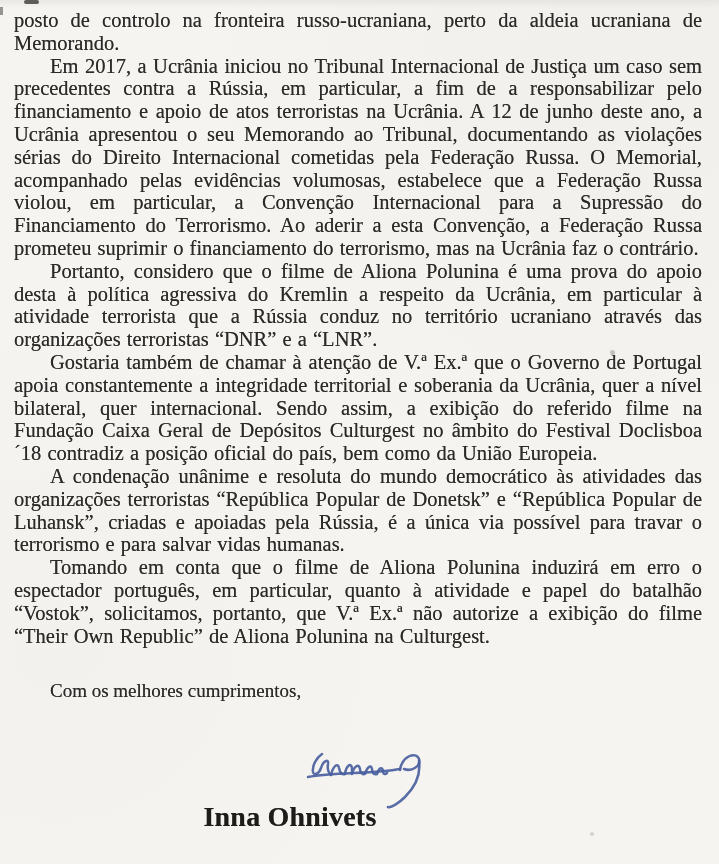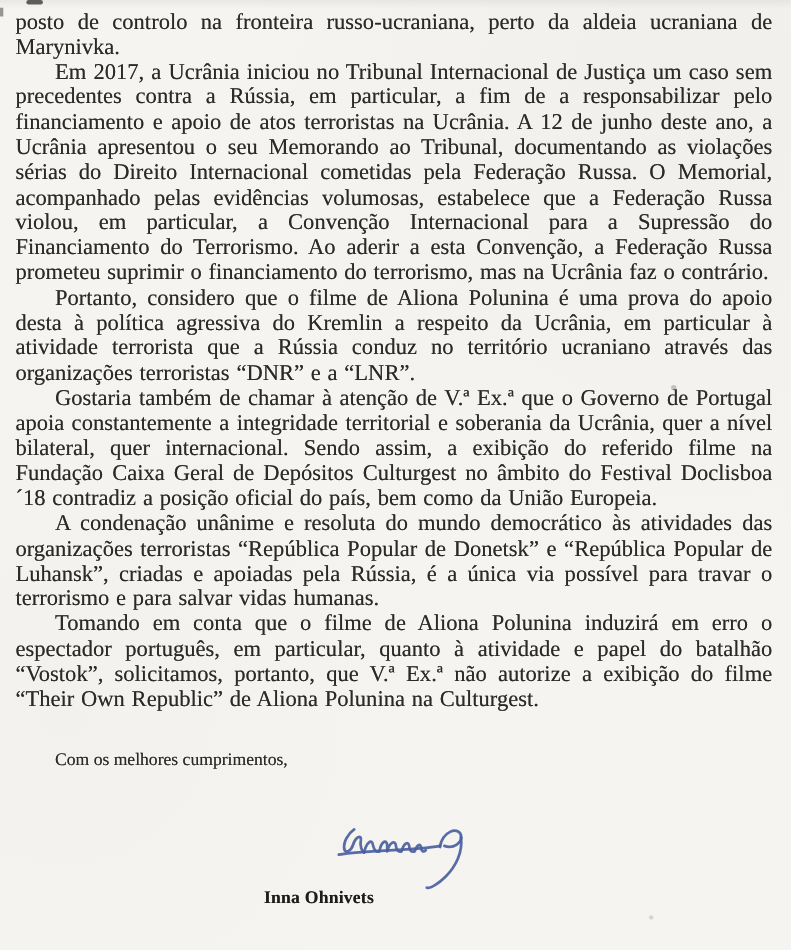--- a/index.html
+++ b/index.html
@@ -34,21 +34,21 @@
     font-size: 20.5px;
     line-height: 22.8px;
     text-align: justify;
     text-indent: 36px;
     word-spacing: 0.05em;
     text-shadow: 0 0 0.5px rgba(43,42,40,0.65);
   }
   .para.no-indent { text-indent: 0; }
   .closing {
     margin: 33px 0 0 0;
-    font-size: 16px;
+    font-size: 19px;
     line-height: 22.8px;
     text-indent: 36px;
     text-shadow: 0 0 0.5px rgba(43,42,40,0.65);
   }
   .signature-svg {
     position: absolute;
     left: 304px;
     top: 748px;
     width: 130px;
     height: 62px;
@@ -61,21 +61,21 @@
     stroke-linejoin: round;
     opacity: 0.92;
   }
   .signer-name, .signer-title {
     position: absolute;
     left: 0;
     width: 580px;
     text-align: center;
     font-weight: bold;
     color: var(--footer-ink);
-    font-size: 16px;
+    font-size: 28px;
     line-height: 22px;
     letter-spacing: 0.2px;
     text-shadow: 0 0 0.5px rgba(29,28,26,0.6);
   }
   .signer-name { top: 806px; }
   .signer-title { top: 829px; }
   .artifact { position: absolute; pointer-events: none; }
   .smudge-topleft {
     left: 24px; top: 0; width: 15px; height: 4px;
     background: #2f2e2c; border-radius: 2px; opacity: 0.75; filter: blur(0.4px);
@@ -92,21 +92,21 @@
     left: 590px; top: 832px; width: 4px; height: 4px;
     background: #9a9894; border-radius: 50%; opacity: 0.35; filter: blur(0.5px);
   }
 </style>
 </head>
 <body>
 
 <div class="page">
 
   <section class="letter-body">
-    <p class="para no-indent">posto de controlo na fronteira russo-ucraniana, perto da aldeia ucraniana de Marynivka.</p>
+    <p class="para no-indent">posto de controlo na fronteira russo-ucraniana, perto da aldeia ucraniana de Memorando.</p>
     <p class="para">Em 2017, a Ucrânia iniciou no Tribunal Internacional de Justiça um caso sem precedentes contra a Rússia, em particular, a fim de a responsabilizar pelo financiamento e apoio de atos terroristas na Ucrânia. A 12 de junho deste ano, a Ucrânia apresentou o seu Memorando ao Tribunal, documentando as violações sérias do Direito Internacional cometidas pela Federação Russa. O Memorial, acompanhado pelas evidências volumosas, estabelece que a Federação Russa violou, em particular, a Convenção Internacional para a Supressão do Financiamento do Terrorismo. Ao aderir a esta Convenção, a Federação Russa prometeu suprimir o financiamento do terrorismo, mas na Ucrânia faz o contrário.</p>
     <p class="para">Portanto, considero que o filme de Aliona Polunina é uma prova do apoio desta à política agressiva do Kremlin a respeito da Ucrânia, em particular à atividade terrorista que a Rússia conduz no território ucraniano através das organizações terroristas “DNR” e a “LNR”.</p>
     <p class="para">Gostaria também de chamar à atenção de V.ª Ex.ª que o Governo de Portugal apoia constantemente a integridade territorial e soberania da Ucrânia, quer a nível bilateral, quer internacional. Sendo assim, a exibição do referido filme na Fundação Caixa Geral de Depósitos Culturgest no âmbito do Festival Doclisboa´18 contradiz a posição oficial do país, bem como da União Europeia.</p>
     <p class="para">A condenação unânime e resoluta do mundo democrático às atividades das organizações terroristas “República Popular de Donetsk” e “República Popular de Luhansk”, criadas e apoiadas pela Rússia, é a única via possível para travar o terrorismo e para salvar vidas humanas.</p>
     <p class="para">Tomando em conta que o filme de Aliona Polunina induzirá em erro o espectador português, em particular, quanto à atividade e papel do batalhão “Vostok”, solicitamos, portanto, que V.ª Ex.ª não autorize a exibição do filme “Their Own Republic” de Aliona Polunina na Culturgest.</p>
   </section>
 
   <p class="closing">Com os melhores cumprimentos,</p>
 
   <svg class="signature-svg" viewBox="0 0 130 62" aria-hidden="true">

